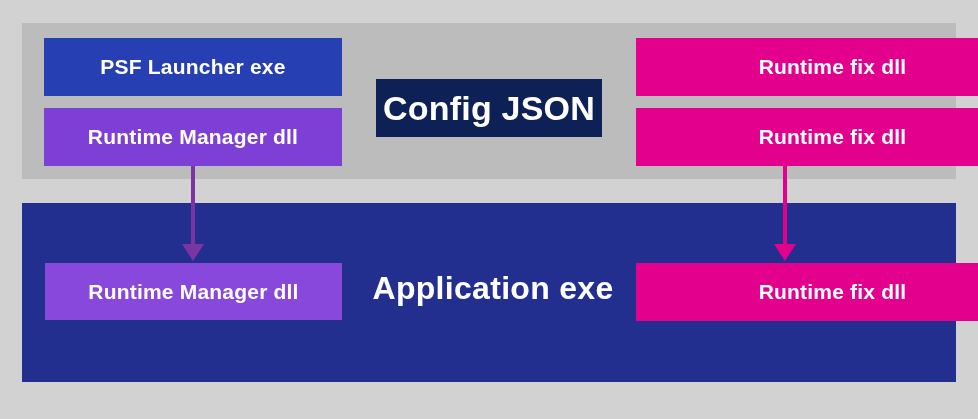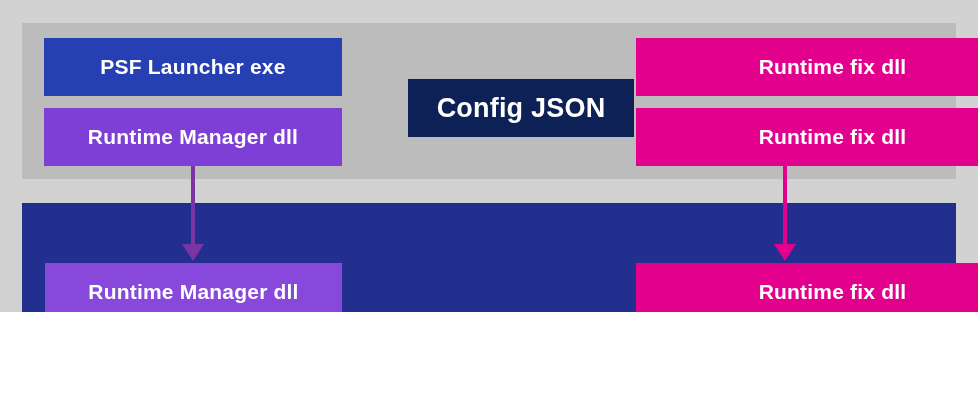--- a/index.html
+++ b/index.html
@@ -4,21 +4,21 @@
 <style>
   html, body {
     margin: 0;
     padding: 0;
     background: #ffffff;
     font-family: "Liberation Sans", "DejaVu Sans", sans-serif;
   }
   .canvas {
     position: relative;
     width: 978px;
-    height: 312px;
+    height: 419px;
     background: var(--canvas_bg, #D2D2D2);
     overflow: hidden;
   }
   .band {
     position: absolute;
     left: 22px;
     width: 934px;
   }
   .band--package {
     top: 23px;
@@ -37,21 +37,21 @@
     justify-content: center;
     color: var(--label_text, #FFFFFF);
     font-size: 21px;
     font-weight: 600;
     letter-spacing: 0.2px;
     text-align: center;
   }
   .box--blue    { background: var(--blue, #2640B4); }
   .box--purple  { background: var(--purple, #7E3FD6); }
   .box--purple2 { background: var(--purple_light, #8748DB); }
-  .box--navy    { background: var(--navy, #0D2156); font-size: 27px; margin-left: 32px; }
+  .box--navy    { background: var(--navy, #0D2156); font-size: 34px; }
   .box--magenta { background: var(--magenta, #E3008C); padding-left: 47px; }
 
   .pos-psf          { left: 44px;  top: 38px;  width: 298px; height: 58px; }
   .pos-rtm-top      { left: 44px;  top: 108px; width: 298px; height: 58px; }
   .pos-config       { left: 376px; top: 79px;  width: 226px; height: 58px; }
   .pos-fix1         { left: 636px; top: 38px;  width: 299px; height: 58px; }
   .pos-fix2         { left: 636px; top: 108px; width: 299px; height: 58px; }
   .pos-rtm-bottom   { left: 45px;  top: 263px; width: 297px; height: 57px; }
   .pos-fix-bottom   { left: 636px; top: 263px; width: 299px; height: 58px; }
 
@@ -112,20 +112,21 @@
   <div class="box box--magenta pos-fix1">
     <span>Runtime fix dll</span>
   </div>
   <div class="box box--magenta pos-fix2">
     <span>Runtime fix dll</span>
   </div>
 
   <div class="box box--purple2 pos-rtm-bottom">
     <span>Runtime Manager dll</span>
   </div>
+  <div class="app-title">Application exe</div>
   <div class="box box--magenta pos-fix-bottom">
     <span>Runtime fix dll</span>
   </div>
 
   <div class="arrow arrow--purple">
     <div class="shaft"></div>
     <div class="head"></div>
   </div>
   <div class="arrow arrow--magenta">
     <div class="shaft"></div>

